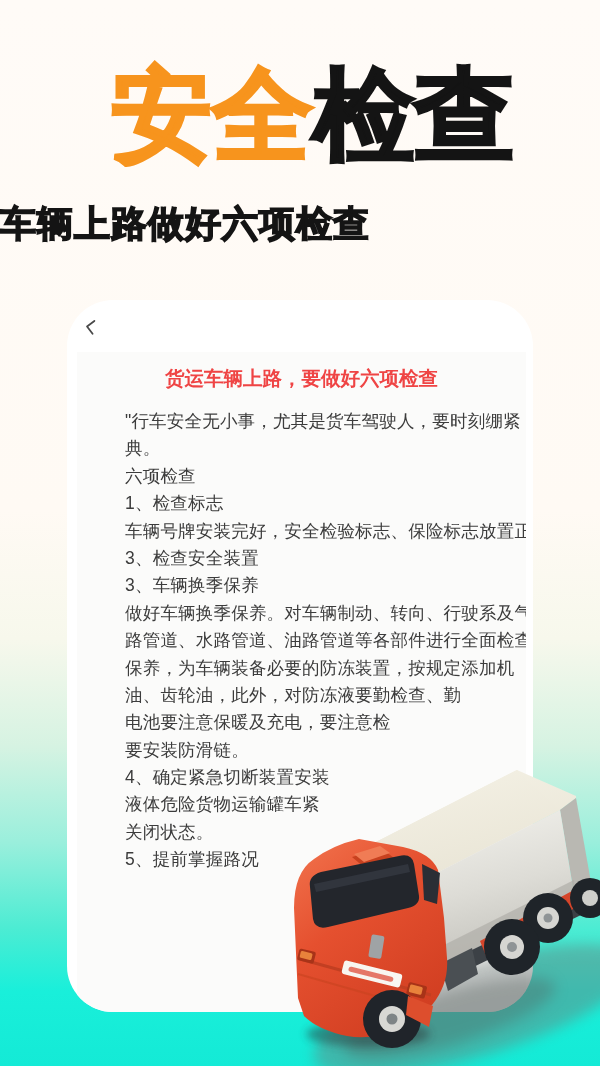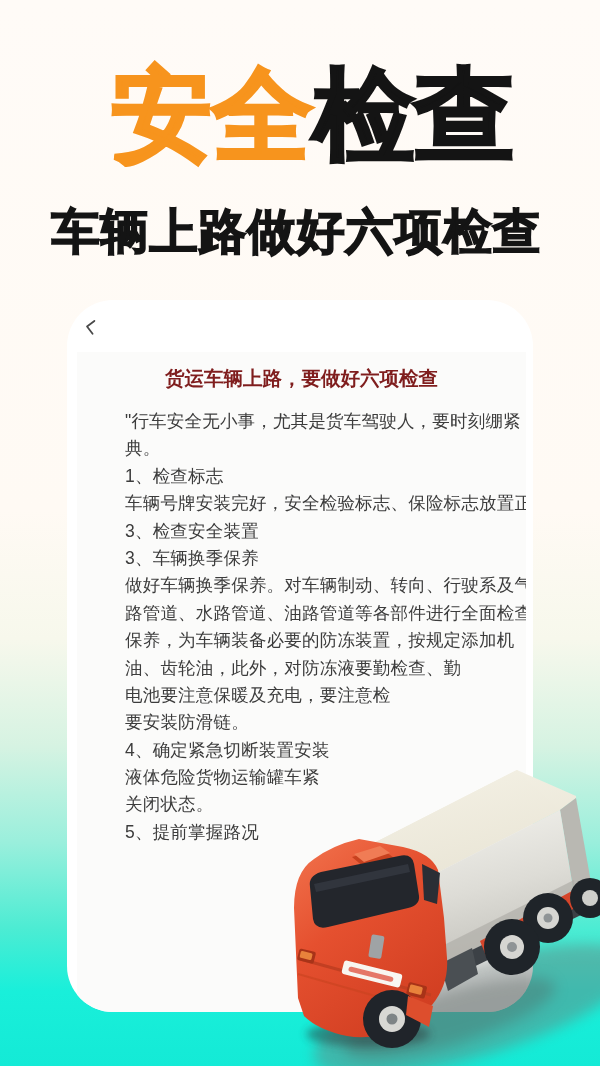--- a/index.html
+++ b/index.html
@@ -15,42 +15,42 @@
   
   .hero-title{
     position:absolute; top:62px; left:13px; width:600px;
     text-align:center; font-size:101px; font-weight:900;
     line-height:1.05; letter-spacing:0px; white-space:nowrap;
   }
   .hero-title .hl{ color:#F7941D; -webkit-text-stroke:3px #F7941D; }
   .hero-title .rest{ color:#141414; -webkit-text-stroke:3px #141414; }
   .hero-sub{
     position:absolute; top:200px; left:0; width:593px;
-    text-align:center; font-size:48px; font-weight:900;
+    text-align:left; font-size:36px; font-weight:900;
     color:#141414; -webkit-text-stroke:1.6px #141414;
     letter-spacing:1px; white-space:nowrap;
   }
 
   
   .card{
     position:absolute; left:67px; top:300px; width:466px; height:712px;
     background:#FFFFFF; border-radius:46px; overflow:hidden;
   }
   .back-btn{
     position:absolute; left:12px; top:15px; width:24px; height:24px;
     display:flex; align-items:center; justify-content:center;
     background:transparent; border:none; cursor:pointer;
   }
   .sheet{
     position:absolute; left:10px; right:7px; top:52px; bottom:0;
     background:#FBFBFA;
   }
   .article-title{
     margin-top:13px; text-align:center;
-    font-size:19.5px; font-weight:700; color:#7f1d1d;
+    font-size:19.5px; font-weight:700; color:#ef4444;
     line-height:26px; white-space:nowrap;
   }
   .article-lines{ margin-top:17px; padding-left:48px; }
   .article-line{
     height:27.4px; line-height:27.4px; font-size:17.5px;
     color:#3C3C3C; letter-spacing:.2px; white-space:nowrap; overflow:hidden;
   }
 
   
   .truck-wrap{ position:absolute; left:280px; top:768px; width:320px; height:300px; }
@@ -67,20 +67,21 @@
     <svg width="18" height="18" viewBox="0 0 18 18">
       <polyline points="11.5,2.5 5,9 11.5,15.5" fill="none" stroke="#4A4A4A" stroke-width="1.8" stroke-linecap="round" stroke-linejoin="round" transform="rotate(8 9 9)"></polyline>
     </svg>
   </button>
 
   <div class="sheet">
     <div class="article-title">货运车辆上路，要做好六项检查</div>
     <div class="article-lines">
         <div class="article-line">"行车安全无小事，尤其是货车驾驶人，要时刻绷紧</div>
         <div class="article-line">典。</div>
+        <div class="article-line">六项检查</div>
         <div class="article-line">1、检查标志</div>
         <div class="article-line">车辆号牌安装完好，安全检验标志、保险标志放置正</div>
         <div class="article-line">3、检查安全装置</div>
         <div class="article-line">3、车辆换季保养</div>
         <div class="article-line">做好车辆换季保养。对车辆制动、转向、行驶系及气</div>
         <div class="article-line">路管道、水路管道、油路管道等各部件进行全面检查</div>
         <div class="article-line">保养，为车辆装备必要的防冻装置，按规定添加机</div>
         <div class="article-line">油、齿轮油，此外，对防冻液要勤检查、勤</div>
         <div class="article-line">电池要注意保暖及充电，要注意检</div>
         <div class="article-line">要安装防滑链。</div>

